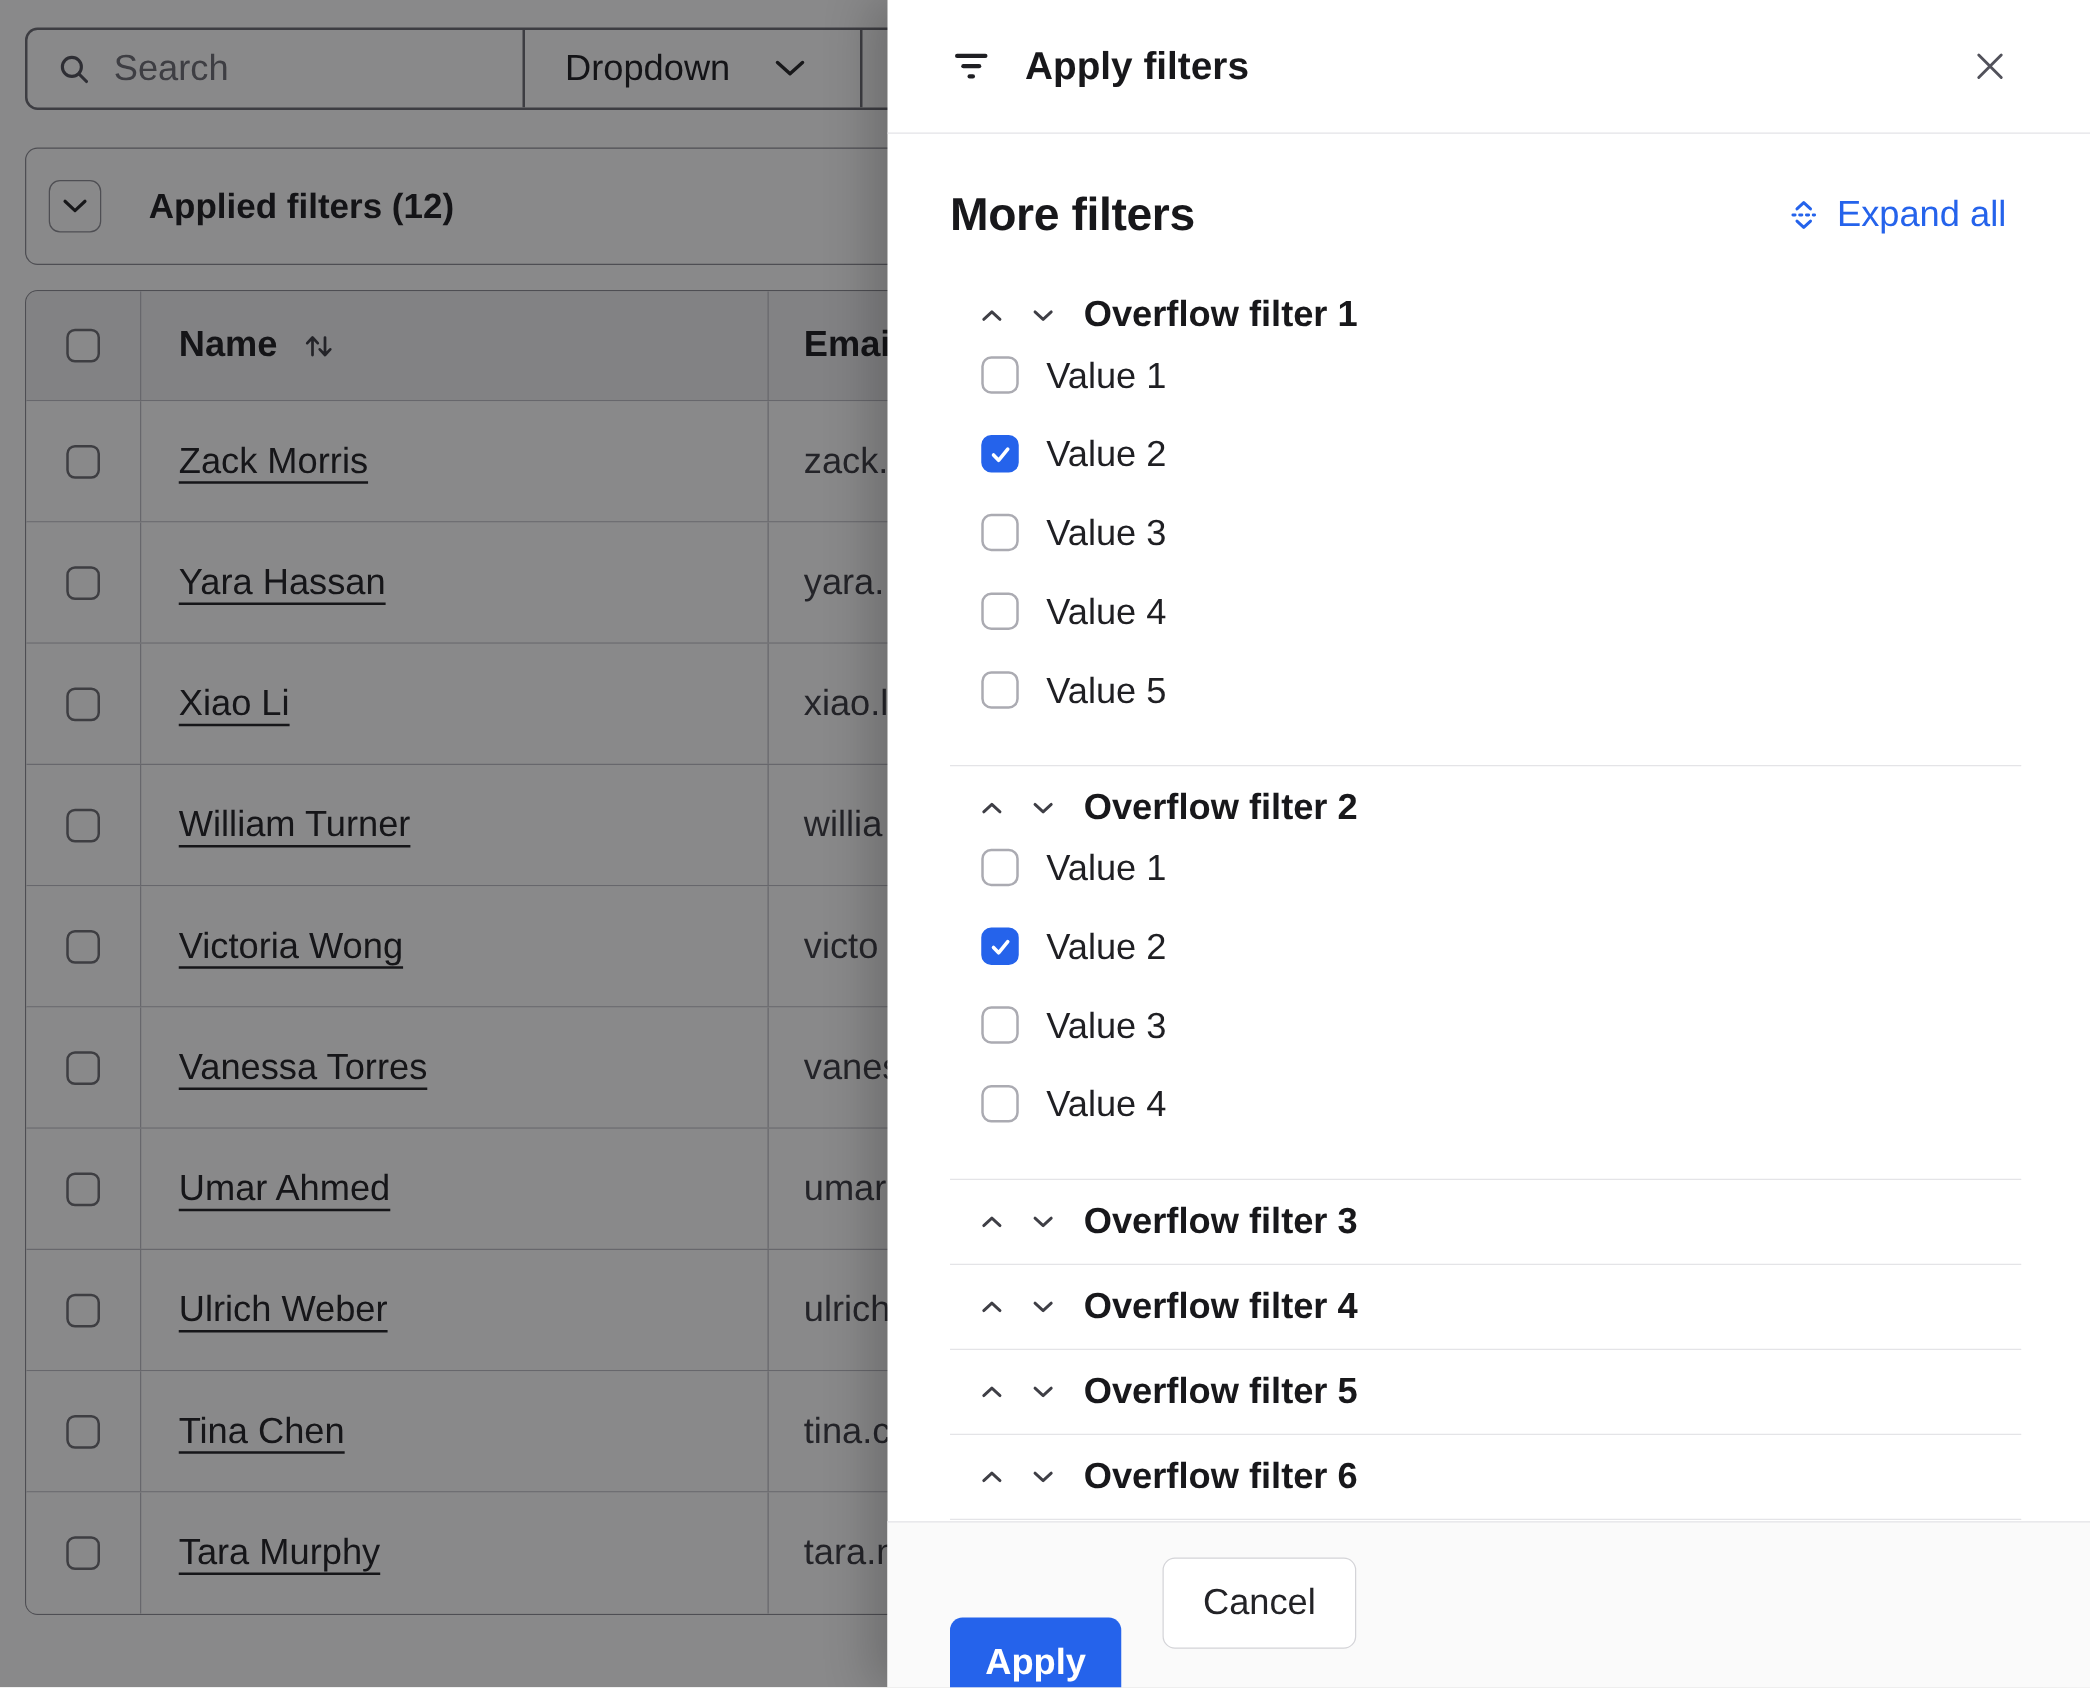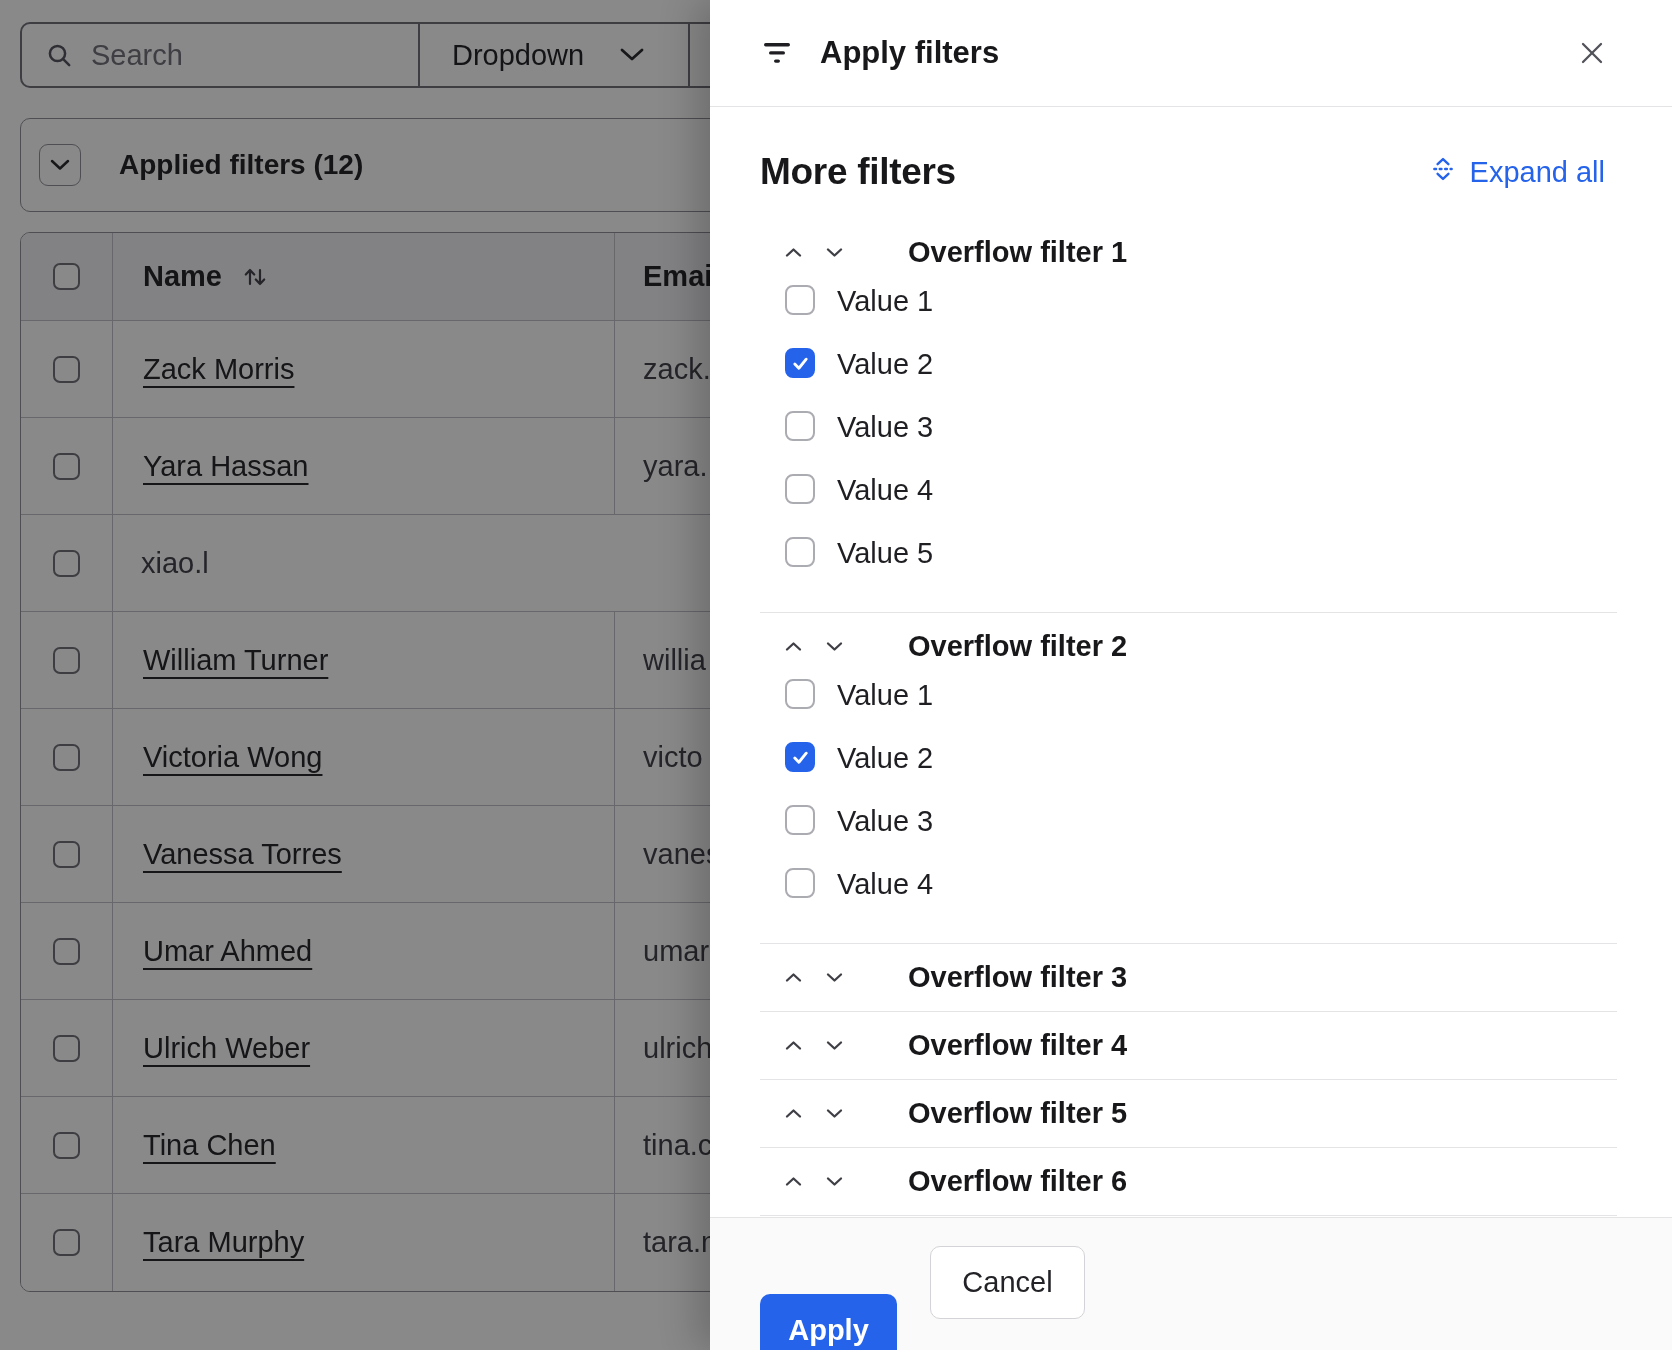--- a/index.html
+++ b/index.html
@@ -50,28 +50,28 @@
   .panel{position:absolute;left:710px;top:0;width:962px;height:1350px;background:#fff;z-index:10;
          box-shadow:-14px 0 36px rgba(0,0,0,0.20);display:flex;flex-direction:column;}
   .p-header{flex:none;height:107px;border-bottom:1px solid #E4E4E7;display:flex;
             align-items:center;padding:0 62px 0 52px;}
   .p-title{margin-left:28px;font-size:31px;font-weight:700;color:#18181B;}
   .p-close{margin-left:auto;background:none;border:none;padding:4px;cursor:pointer;display:flex;}
 
   .p-body{flex:1;overflow:hidden;padding:0 55px 0 50px;}
   .more-row{margin:44px 0 26px;display:flex;align-items:center;justify-content:space-between;}
   .more-title{margin:0;font-size:37px;font-weight:700;color:#18181B;letter-spacing:-0.3px;}
-  .expand-all{display:flex;gap:14px;color:var(--accent,#2563EB);
+  .expand-all{display:flex;align-items:center;gap:14px;color:var(--accent,#2563EB);
               font-size:29px;font-weight:500;background:none;border:none;cursor:pointer;
               font-family:"Liberation Sans",sans-serif;margin-right:6px;}
 
   .section{border-bottom:1px solid #E4E4E7;}
   .sec-head{height:66px;display:flex;align-items:center;gap:24px;padding-left:25px;cursor:pointer;}
   .section.collapsed .sec-head{height:67px;}
-  .sec-label{font-size:29px;font-weight:700;color:#18181B;margin-left:41px;}
+  .sec-label{font-size:29px;font-weight:700;color:#18181B;}
   .section .chev-up{display:none}.section .chev-down{display:none}
   .section.expanded .chev-up{display:block}
   .section.collapsed .chev-down{display:block}
   .options{padding-bottom:12px;}
   .option{height:63px;display:flex;gap:22px;padding-left:25px;cursor:pointer;}
   .cb{width:30px;height:30px;flex:none;border-radius:8px;border:2px solid #ABABB2;background:#fff;
       display:flex;align-items:center;justify-content:center;cursor:pointer;}
   .cb svg{display:none;}
   .cb.checked{background:var(--accent,#2563EB);border-color:var(--accent,#2563EB);}
   .cb.checked svg{display:block;}
@@ -165,20 +165,23 @@
     </div>
     <div class="col-email">
       <span class="email-text">yara.</span>
     </div>
   </div>
 
   <div class="t-row">
     <div class="col-check">
       <span class="tcb"></span>
     </div>
+    <div class="col-name">
+      <a class="name-link">Xiao Li</a>
+    </div>
     <div class="col-email">
       <span class="email-text">xiao.l</span>
     </div>
   </div>
 
   <div class="t-row">
     <div class="col-check">
       <span class="tcb"></span>
     </div>
     <div class="col-name">

